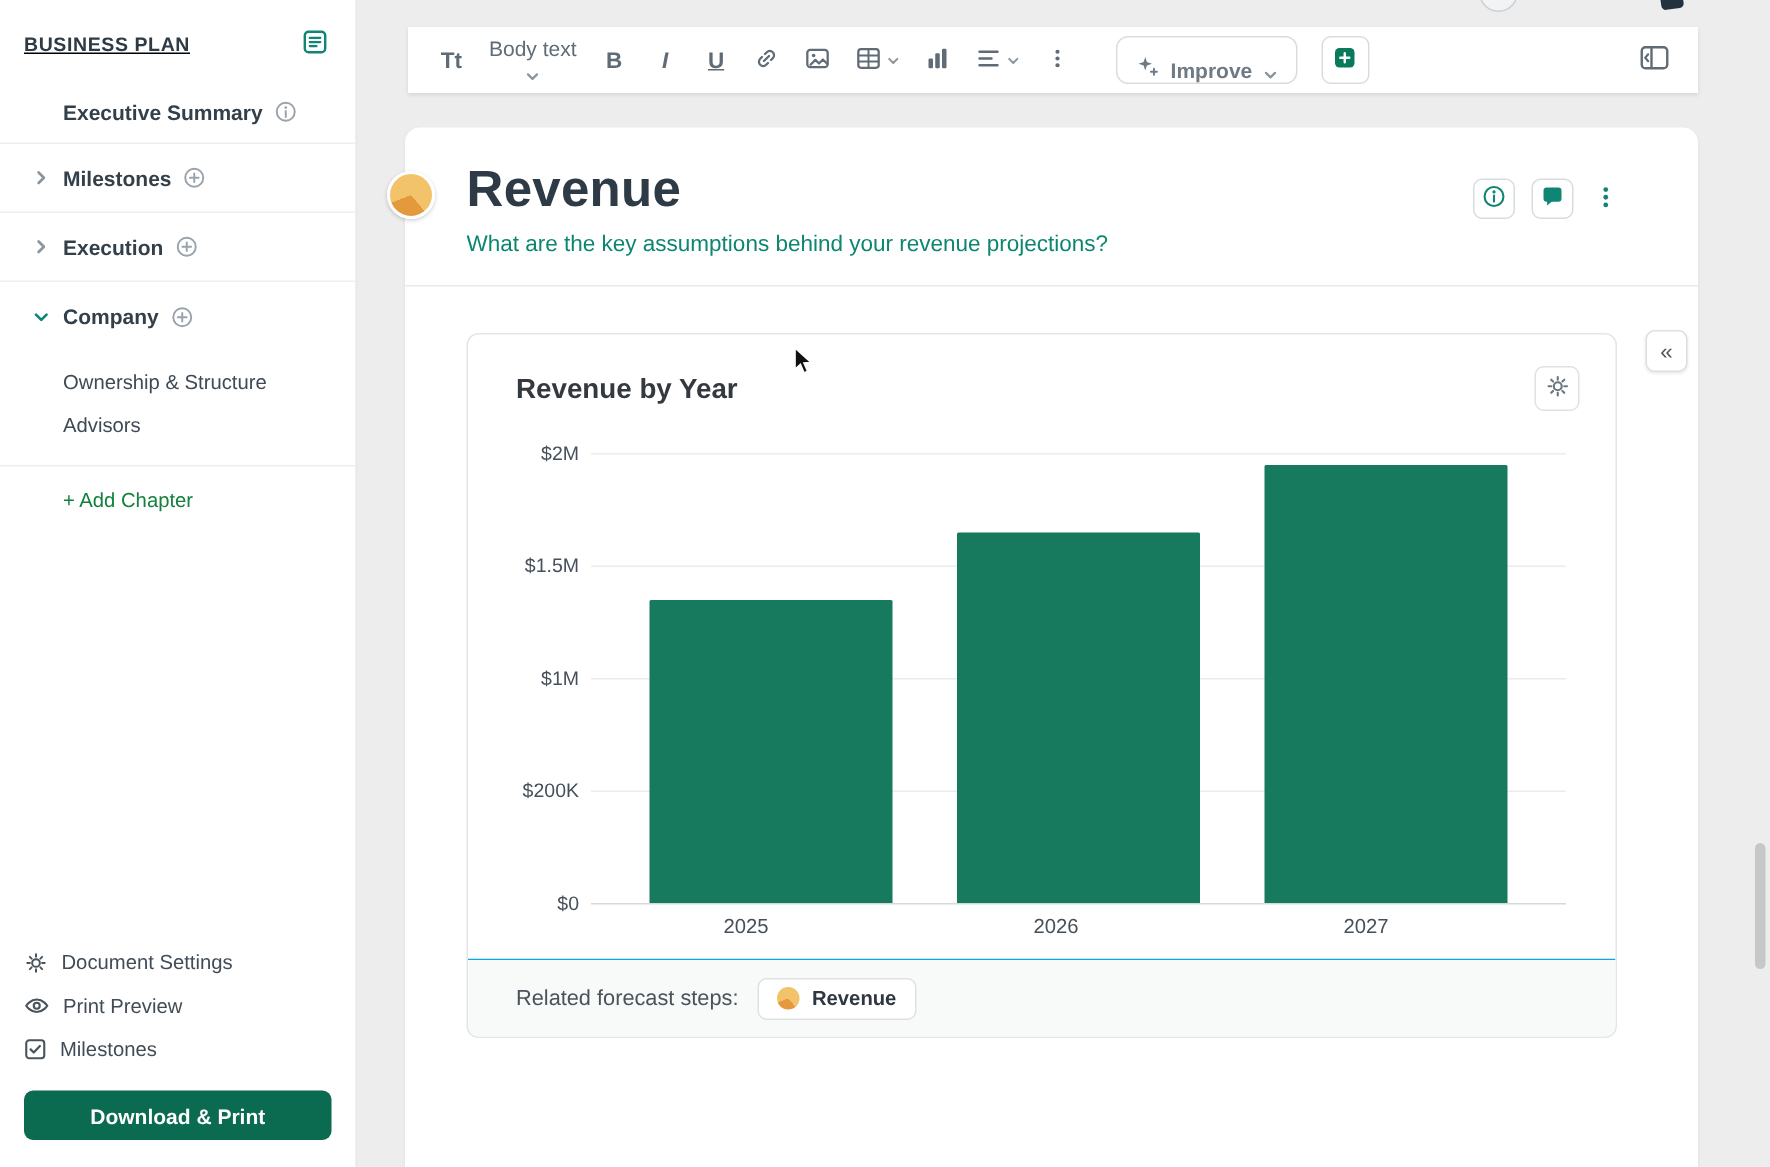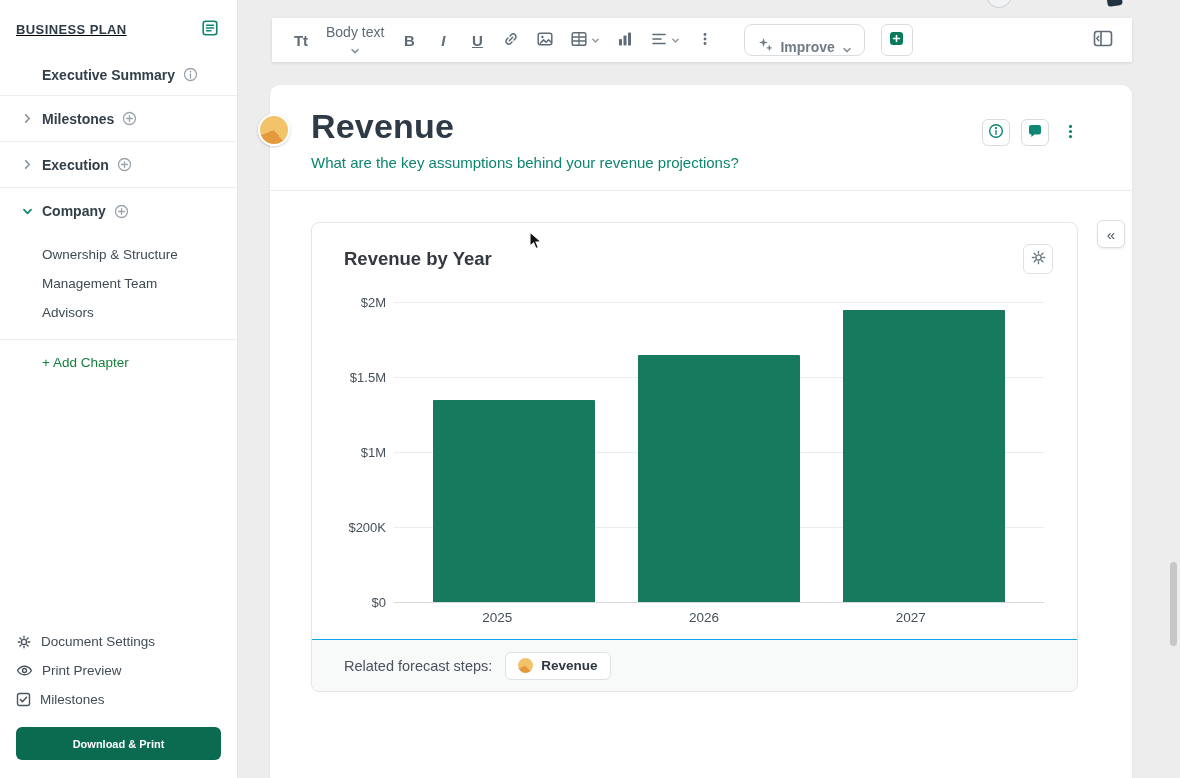--- a/index.html
+++ b/index.html
@@ -25,21 +25,21 @@
   .children { padding:6px 0 12px 0; border-bottom:1px solid #eceeef; }
   .child-item { padding:7px 16px 7px 42px; font-size:13.5px; color:#3f4a54; cursor:pointer; }
   .chapter.fp { margin-top:4px; }
   .add-chapter { display:inline-block; margin:15px 0 0 42px; font-size:13.5px;
     color:#15803d; cursor:pointer; background:none; border:none; font-weight:400; }
   .sidebar-footer { position:absolute; left:0; right:0; bottom:0; padding:0 16px 18px 16px; }
   .footer-item { display:flex; align-items:center; gap:9px; padding:6px 0; height:29px;
     font-size:13.5px; color:#414c57; cursor:pointer; }
   .footer-item .fi-icon { color:#4a545d; display:flex; align-items:center; }
   .download-btn { margin-top:13px; width:100%; height:33px; background:#0a6b50; color:#fff;
-    border:none; border-radius:6px; font-size:11px; font-weight:700; cursor:pointer;
+    border:none; border-radius:6px; font-size:14px; font-weight:700; cursor:pointer;
     font-family:"Liberation Sans", sans-serif; }
 
   
   .main { position:absolute; left:238px; top:0; right:0; bottom:0; }
 
   
   .toolbar { position:absolute; left:34px; top:18px; width:860px; height:44px;
     background:#fff; border-radius:0; box-shadow:0 1px 3px rgba(0,0,0,.10);
     display:flex; align-items:center; padding:0 14px; gap:4px; z-index:6; }
   .tb-btn { height:30px; min-width:30px; border:none; background:none; border-radius:6px;
@@ -186,21 +186,20 @@
     <span class="ico-muted">
       <svg width="15" height="15" viewBox="0 0 15 15">
           <circle cx="7.5" cy="7.5" r="6" fill="none" stroke="currentColor" stroke-width="1.3"></circle>
           <path d="M7.5 4.6v5.8M4.6 7.5h5.8" stroke="currentColor" stroke-width="1.3" stroke-linecap="round"></path>
         </svg>
     </span>
   </div>
 
   <div class="children">
     <div class="child-item">Ownership &amp; Structure</div>
-    <div class="child-item">Management Team</div>
     <div class="child-item">Advisors</div>
   </div>
 
 
   <button class="add-chapter">+ Add Chapter</button>
 
   <div class="sidebar-footer">
     <div class="footer-item">
       <span class="fi-icon">
         <svg width="16" height="16" viewBox="0 0 18 18">

